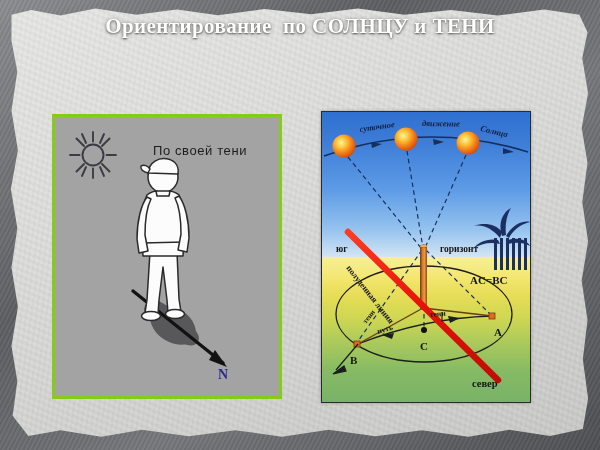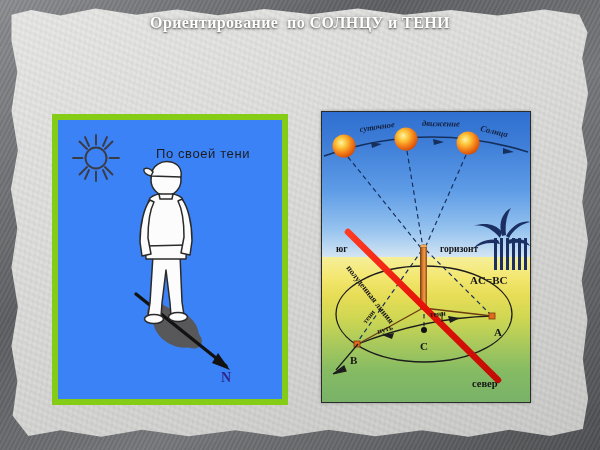--- a/index.html
+++ b/index.html
@@ -38,30 +38,30 @@
   }
   
   #title-bar{
     position:absolute;left:0;top:14px;width:100%;
     text-align:center;
     z-index:6;
   }
   #title-text{
     display:inline-block;
     font-family:"Liberation Serif",serif;
-    font-size:16px;font-weight:bold;color:#ffffff;
+    font-size:21px;font-weight:bold;color:#ffffff;
     letter-spacing:0.4px;
     text-shadow:0 1px 2px rgba(0,0,0,0.55), 0 0 4px rgba(0,0,0,0.35);
     white-space:pre;
   }
   
   #left-card{
     position:absolute;left:52px;top:114px;width:224px;height:279px;
-    background:#3b82f6;
-    border:6px solid #84cc16;
+    background:#a3a3a3;
+    border:3px solid #84cc16;
     z-index:5;
     overflow:hidden;
   }
   #sun-icon{position:absolute;left:12px;top:12px;width:52px;height:52px;}
   #shadow-caption{
     position:absolute;left:98px;top:26px;
     font-family:"Liberation Sans",sans-serif;
     font-size:13px;color:#1d1d1d;letter-spacing:0.6px;white-space:pre;
   }
   #person-wrap{position:absolute;left:0;top:0;width:224px;height:279px;}

